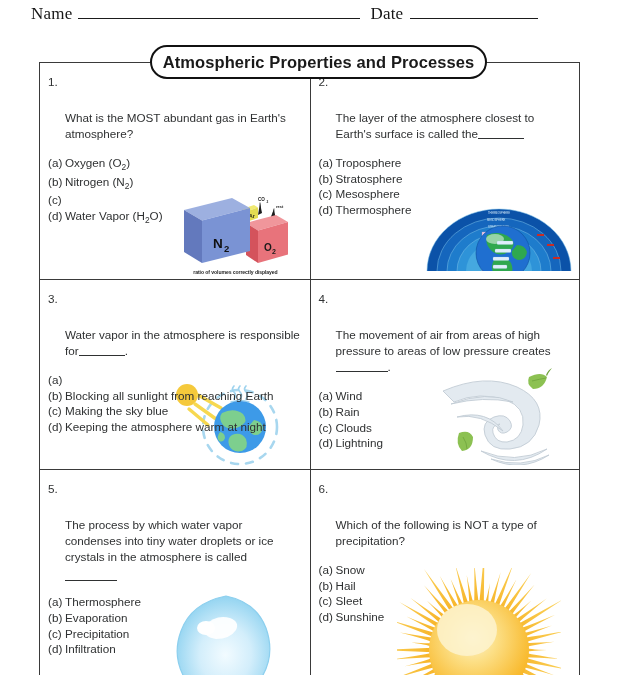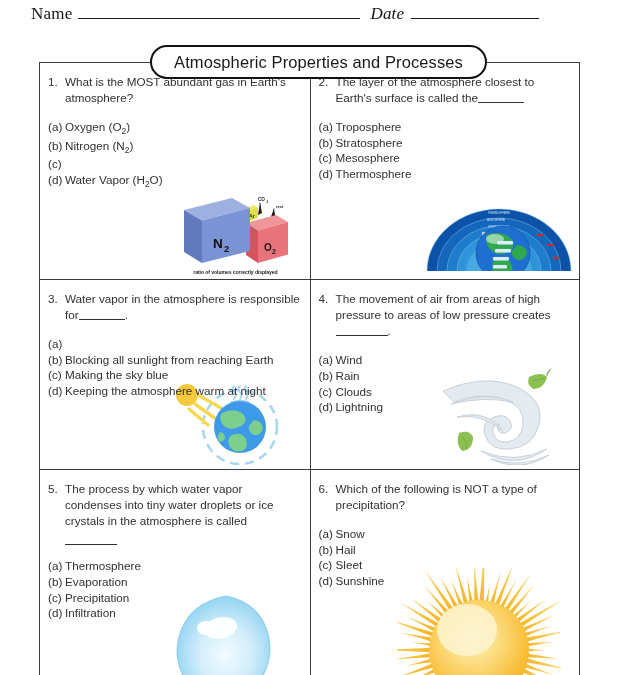--- a/index.html
+++ b/index.html
@@ -35,41 +35,41 @@
     letter-spacing: .2px;
   }
   .hdr-name-label { margin-left: 31px; }
   .hdr-rule {
     display: inline-block;
     border-bottom: 1.3px solid #1b1b1b;
     height: 13px;
   }
   .hdr-rule-name { width: 282px; margin-left: 6px; }
   .hdr-rule-date { width: 128px; margin-left: 7px; }
-  .hdr-date-label { margin-left: 10px; font-style: italic; }
+  .hdr-date-label { margin-left: 10px; }
 
   
   .title-pill {
     position: absolute;
     left: 150px;
     top: 45px;
     width: 337px;
     height: 34px;
     background: #ffffff;
     border: 2.4px solid #111111;
     border-radius: 19px;
     display: flex;
     align-items: center;
     justify-content: center;
     z-index: 5;
     box-sizing: border-box;
   }
   .title-text {
     font-size: 16.5px;
-    font-weight: normal;
+    font-weight: bold;
     color: #1a1a1a;
     letter-spacing: .1px;
     white-space: nowrap;
     text-align: right;
   }
 
   
   .sheet {
     position: absolute;
     left: 39px;
@@ -108,21 +108,21 @@
   .q-stem {
     display: flex;
     font-size: 11.7px;
     color: #2f3132;
     line-height: 1.38;
   }
   .q-num {
     width: 17px;
     flex: none;
   }
-  .q-text { flex: 1; }
+  .q-text { flex: 1; margin-top: 36px; }
   .blank {
     display: inline-block;
     width: 46px;
     border-bottom: 1.3px solid #2f3132;
     height: 11px;
     vertical-align: -1px;
   }
   .blank-wide { width: 52px; }
   .blank-line {
     display: block;

